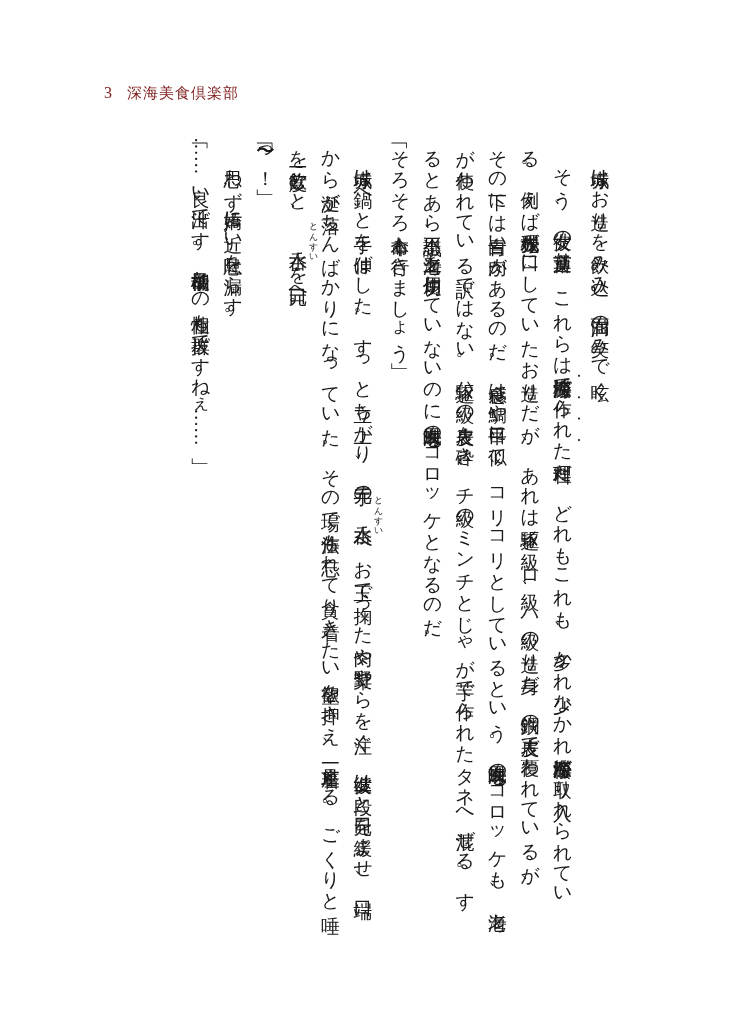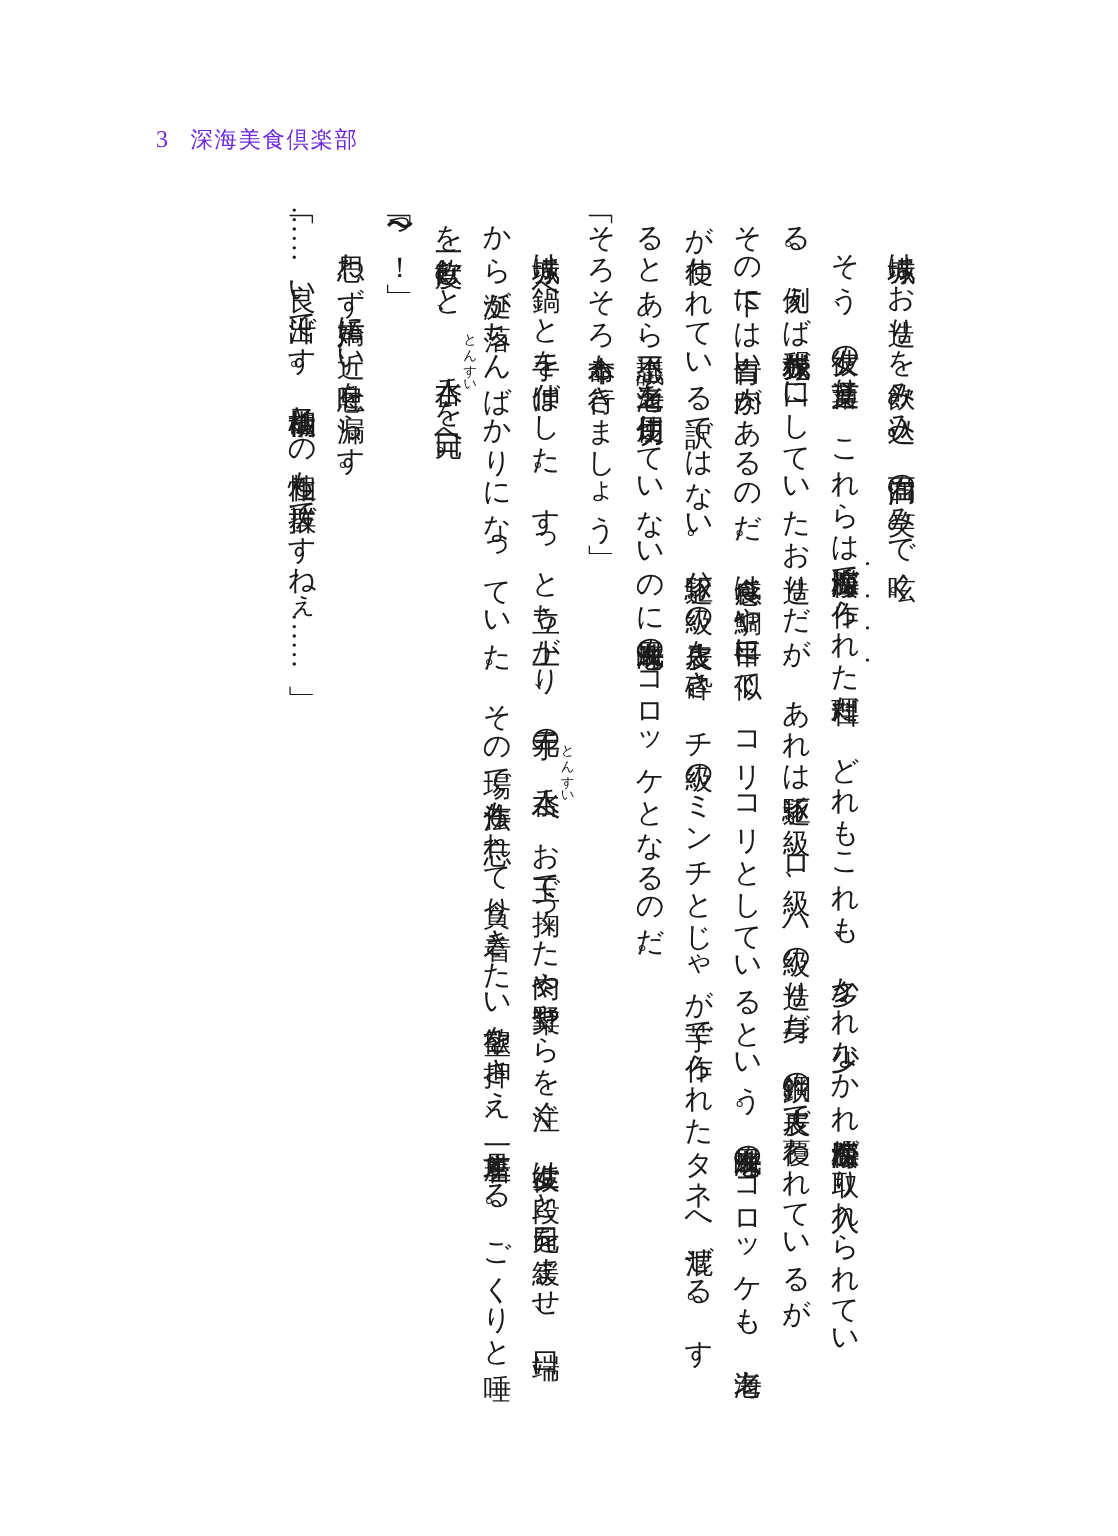--- a/index.html
+++ b/index.html
@@ -12,21 +12,21 @@
     position: relative;
     width: 745px; height: 1024px;
     background: #ffffff;
     overflow: hidden;
     color: #1f1f1f;
   }
   .running-head {
     position: absolute;
     top: 84px; left: 104px;
     font-size: 15px;
-    color: #6d28d9;
+    color: #7f1d1d;
     letter-spacing: 1px;
     white-space: nowrap;
   }
   .running-head .num {
     font-size: 16px;
     margin-right: 15px;
     letter-spacing: 0;
   }
   .text-block {
     position: absolute;

